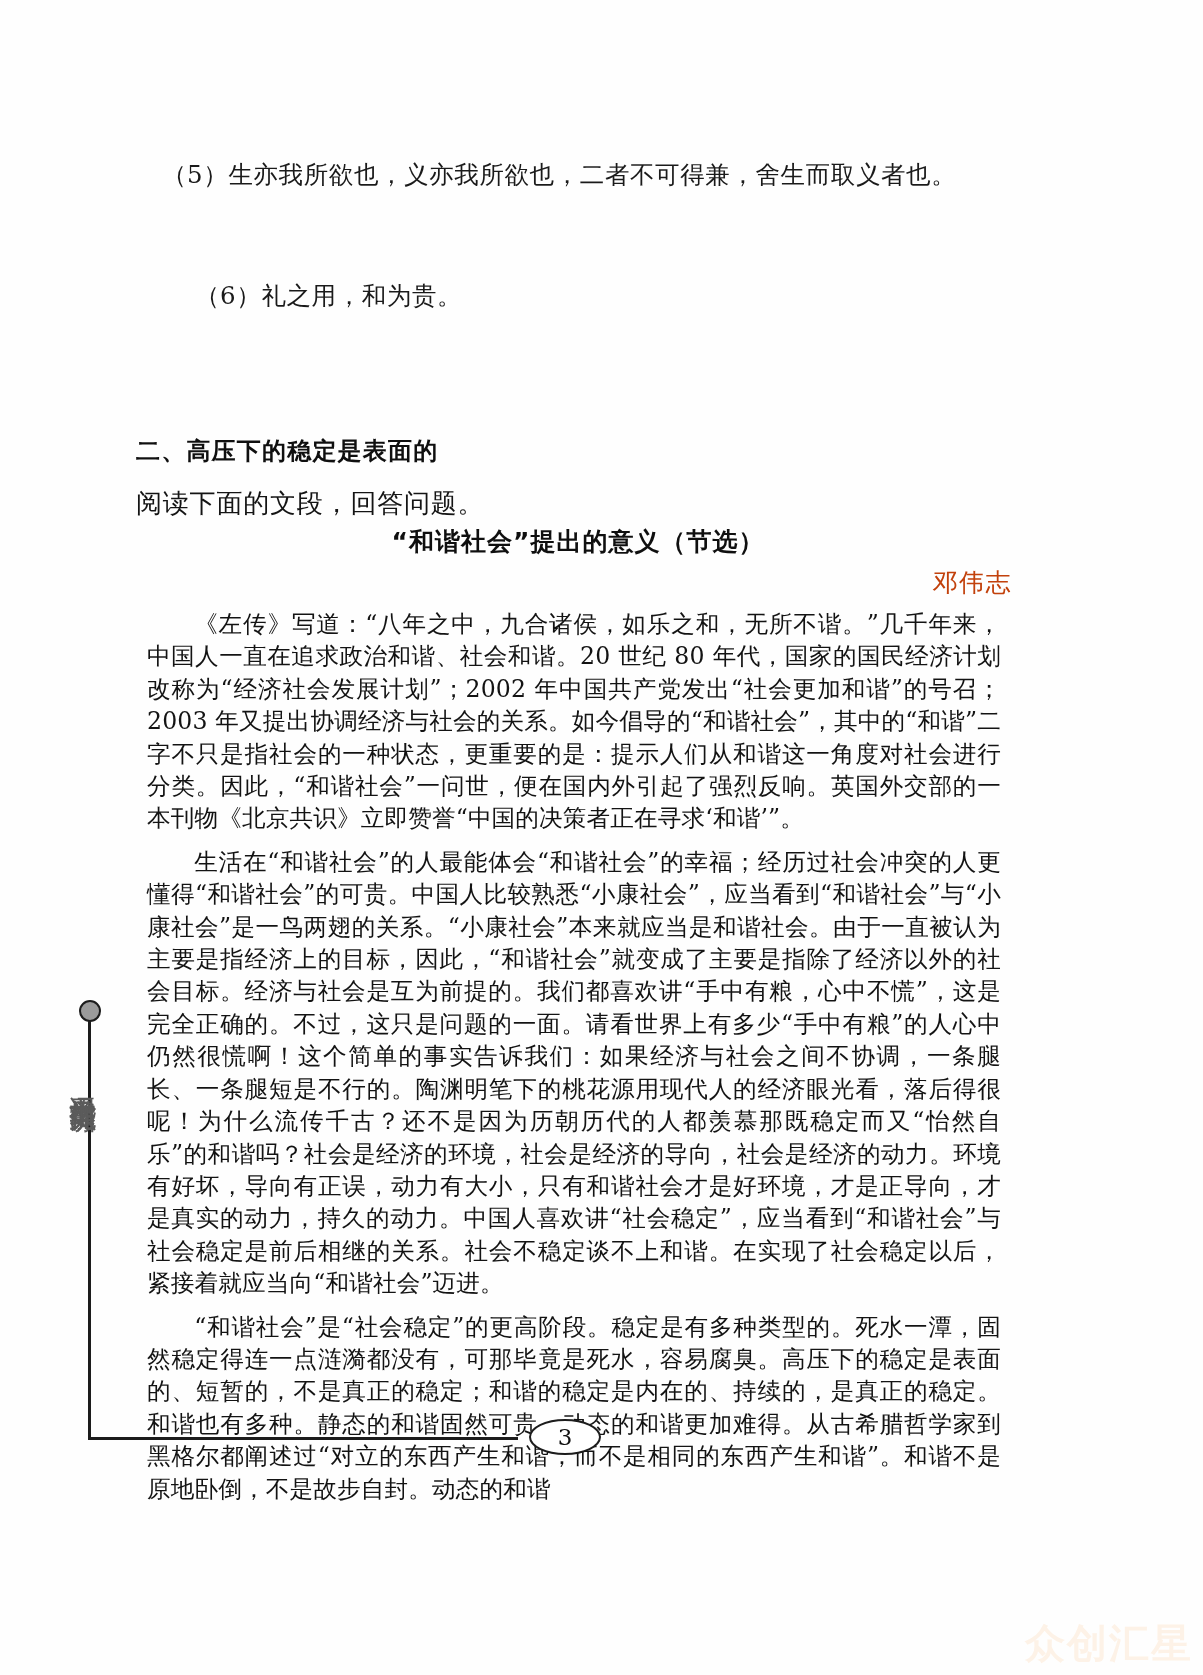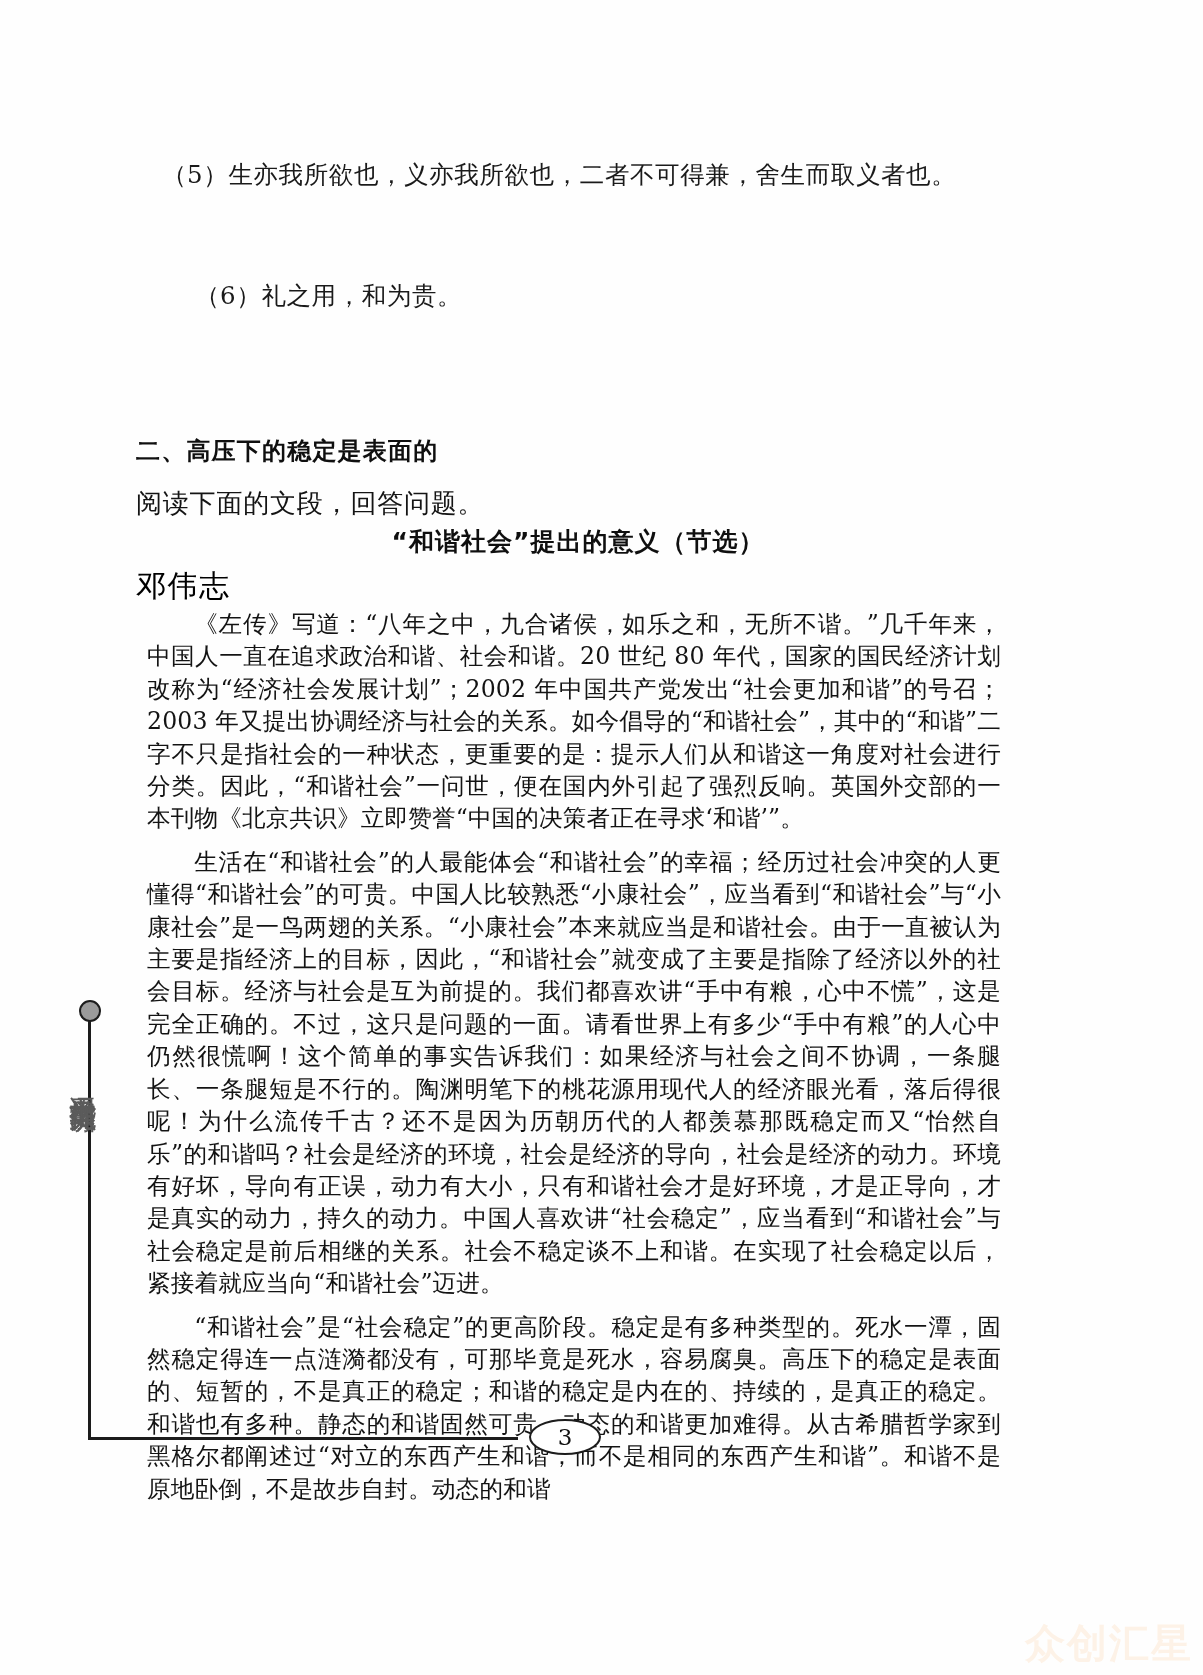--- a/index.html
+++ b/index.html
@@ -68,24 +68,24 @@
     font-weight: bold;
     letter-spacing: 1px;
     color: #0f0f0f;
   }
 
   .article-author {
     position: absolute;
     top: 566px;
     left: 0;
     width: 876px;
-    text-align: left;
-    font-size: 30px;
+    text-align: right;
+    font-size: 25px;
     letter-spacing: 1.5px;
-    color: #000000;
+    color: #c2410c;
   }
 
   .article-body {
     position: absolute;
     top: 597px;
     left: 0;
     width: 876px;
   }
   .article-body p {
     margin: 11px;

